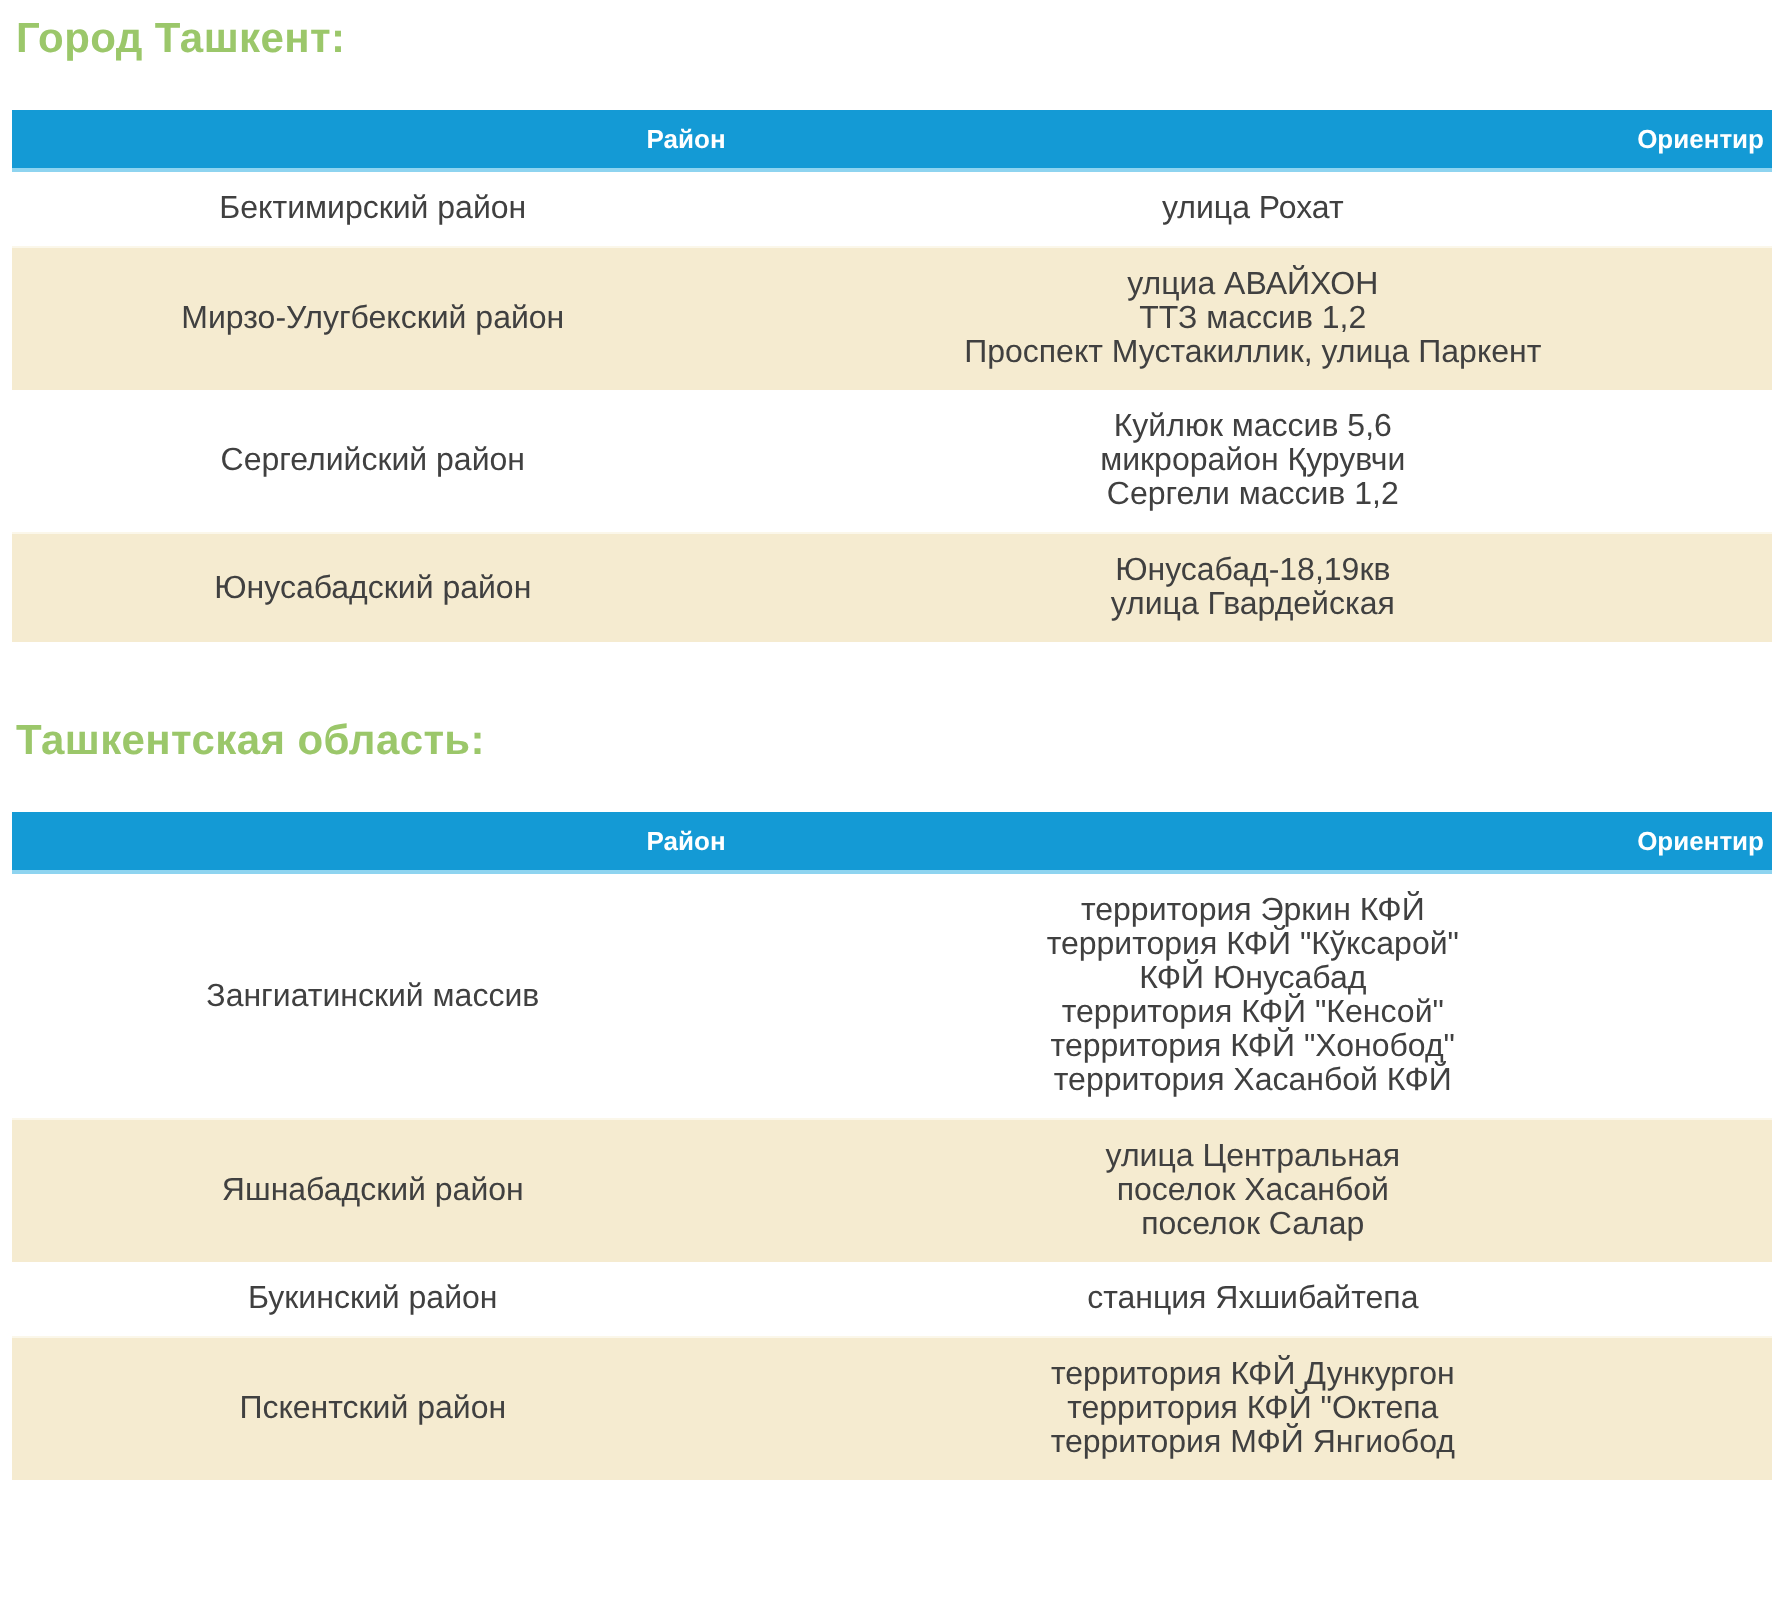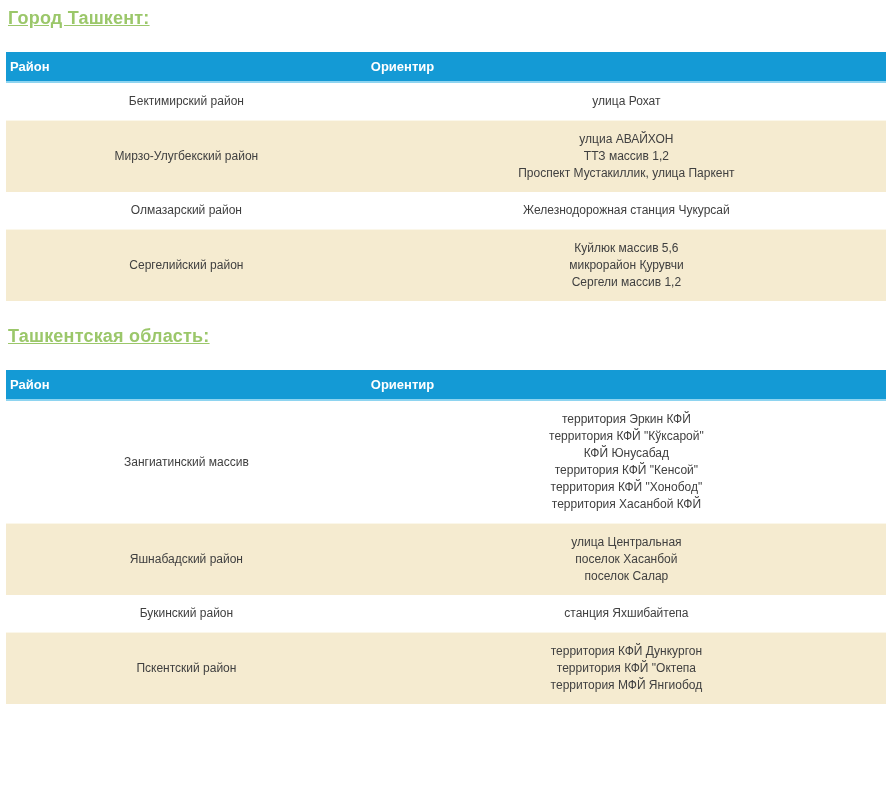--- a/index.html
+++ b/index.html
@@ -9,45 +9,44 @@
     --row-beige:#f5ebd0;
     --cell-text:#404040;
     --page-bg:#ffffff;
   }
   *{box-sizing:border-box;}
   html,body{margin:0;padding:0;background:var(--page-bg);}
   body{font-family:"Liberation Sans","DejaVu Sans",sans-serif;}
   .page{width:892px;min-height:801px;padding:8px 6px 10px;}
   .section-heading{
     color:var(--accent-green);
-    font-size:18px;
+    font-size:21px;
     font-weight:bold;
     margin:0 0 23px 2px;
     letter-spacing:0.2px;
-    text-decoration:underline;
   }
-  .section + .section .section-heading{margin-top:25px;}
+  .section + .section .section-heading{margin-top:38px;}
   table.districts-table{
     width:100%;
     border-collapse:collapse;
     table-layout:fixed;
   }
   table.districts-table col.col-district{width:41%;}
   table.districts-table col.col-landmark{width:59%;}
   table.districts-table th{
     background:var(--header-blue);
     color:#ffffff;
     font-size:13px;
     font-weight:bold;
-    text-align:left;
+    text-align:right;
     padding:7px 4px;
     border-bottom:2px solid var(--header-blue-edge);
   }
   table.districts-table td{
-    font-size:12px;
+    font-size:16px;
     color:var(--cell-text);
     text-align:center;
     vertical-align:middle;
     padding:10px 8px;
     line-height:17px;
   }
   table.districts-table tbody tr:nth-child(even){
     background:var(--row-beige);
     border-top:1px solid #fbf7ea;
   }
@@ -80,31 +79,32 @@
           </tr>
           <tr>
             <td>Мирзо-Улугбекский район</td>
             <td>
               <div class="landmark-line">улциа АВАЙХОН</div>
               <div class="landmark-line">ТТЗ массив 1,2</div>
               <div class="landmark-line">Проспект Мустакиллик, улица Паркент</div>
             </td>
           </tr>
           <tr>
-            <td>Олмазарский район</td>
-            <td>
-              <div class="landmark-line">Железнодорожная станция Чукурсай</div>
-            </td>
-          </tr>
-          <tr>
             <td>Сергелийский район</td>
             <td>
               <div class="landmark-line">Куйлюк массив 5,6</div>
               <div class="landmark-line">микрорайон Қурувчи</div>
               <div class="landmark-line">Сергели массив 1,2</div>
+            </td>
+          </tr>
+          <tr>
+            <td>Юнусабадский район</td>
+            <td>
+              <div class="landmark-line">Юнусабад-18,19кв</div>
+              <div class="landmark-line">улица Гвардейская</div>
             </td>
           </tr>
         </tbody>
     </table>
   </section>
 
   <section class="section">
     <h2 class="section-heading">Ташкентская область:</h2>
     <table class="districts-table">
       <colgroup>

